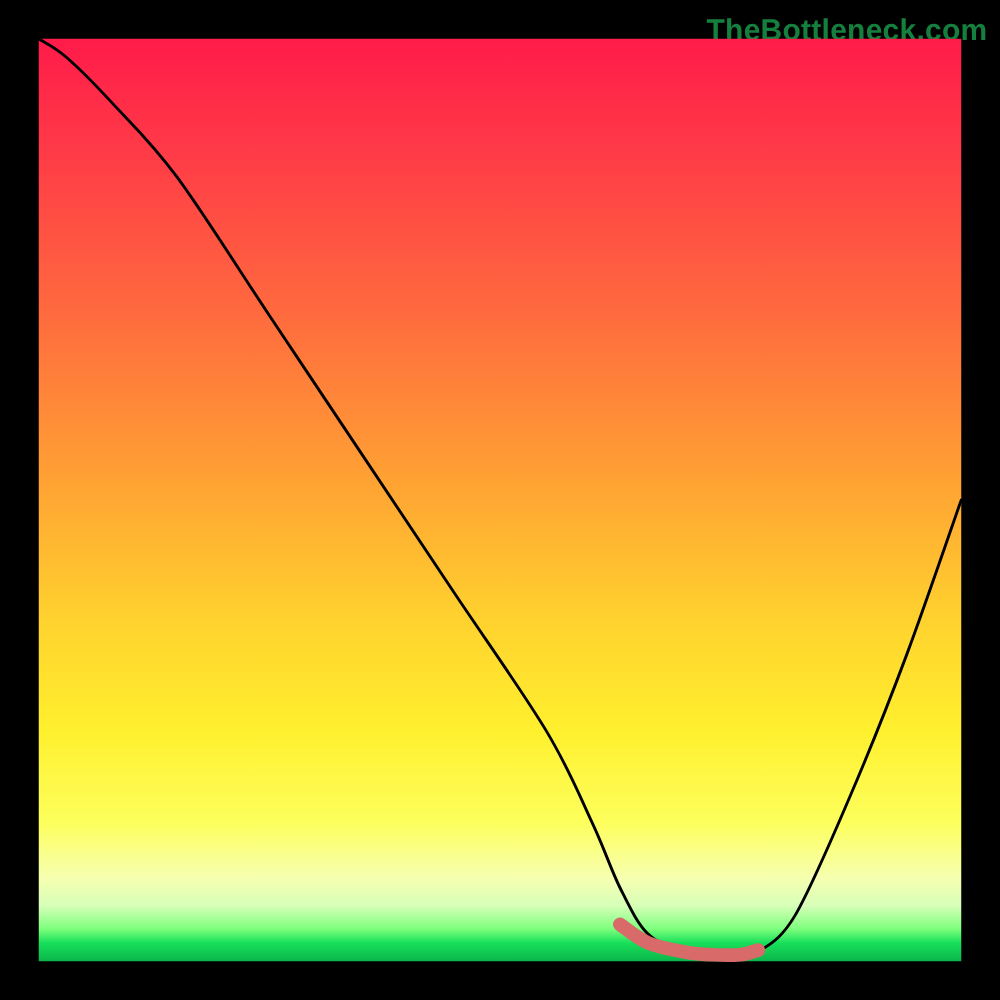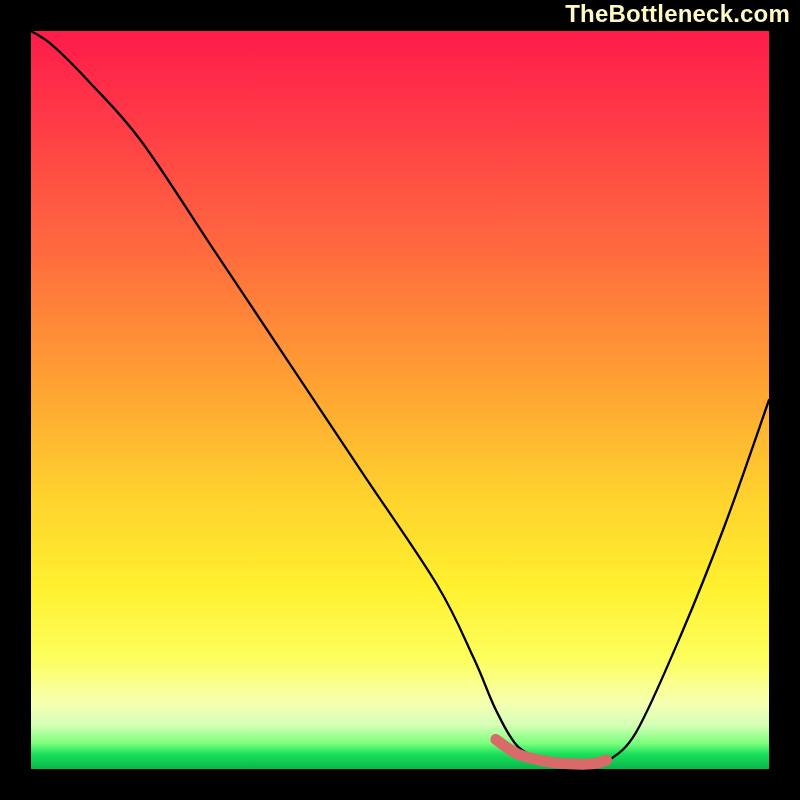--- a/index.html
+++ b/index.html
@@ -13,26 +13,26 @@
   .frame {
     position: absolute;
     left: 0;
     top: 0;
     width: 800px;
     height: 800px;
     background: #000;
   }
   .watermark {
     position: absolute;
-    top: 0;
+    top: 11px;
     right: 10px;
     font-family: Arial, Helvetica, sans-serif;
     font-size: 24px;
     font-weight: bold;
-    color: #fef9c3;
+    color: #15803d;
     letter-spacing: 0.2px;
   }
   .plot {
     position: absolute;
     left: 31px;
     top: 31px;
     width: 738px;
     height: 738px;
     
     background: linear-gradient(

